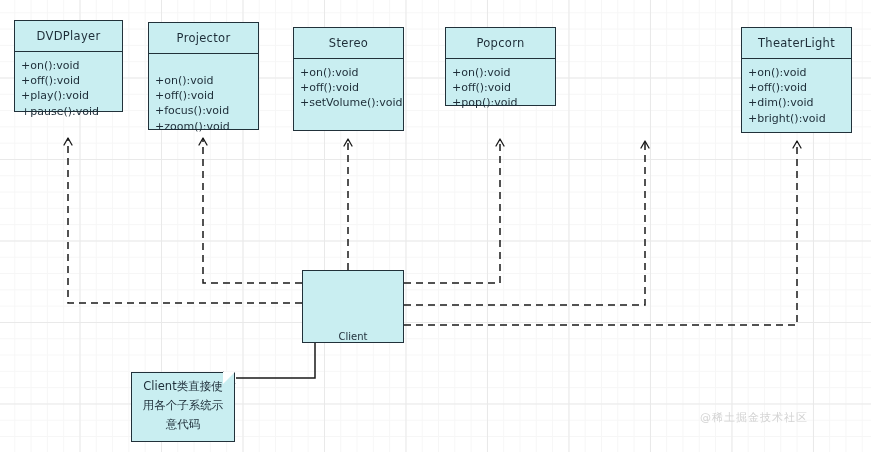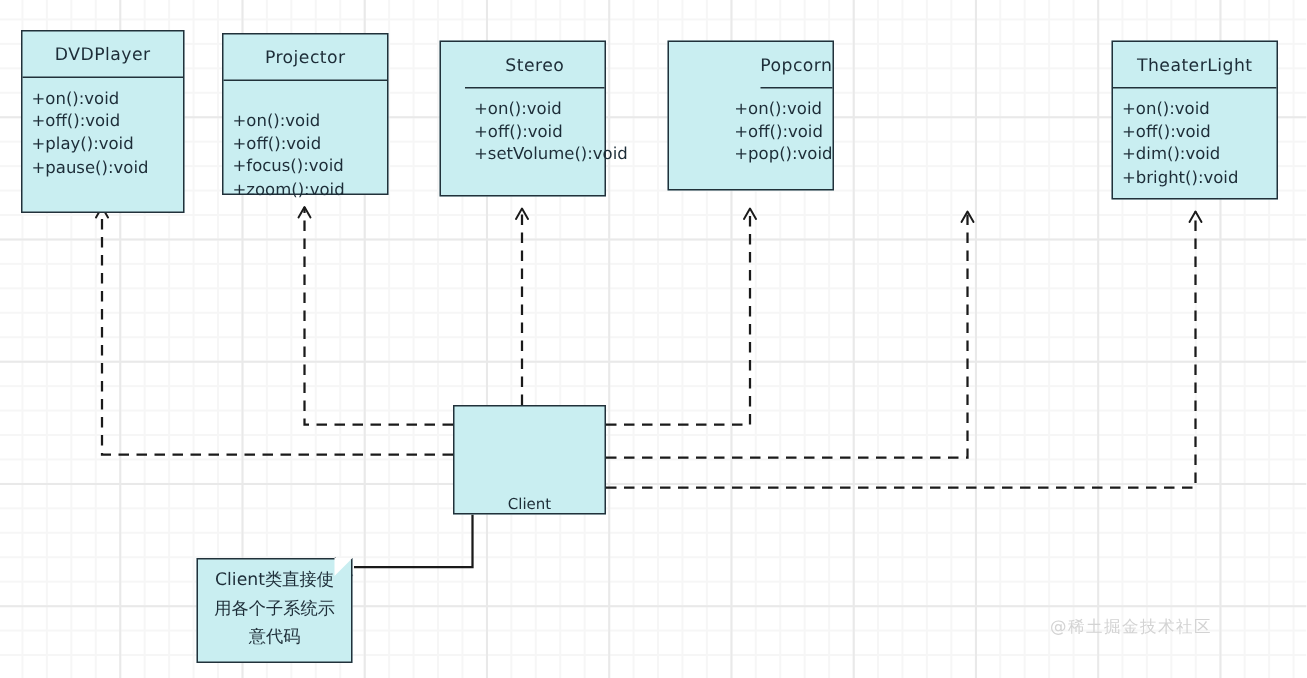--- a/index.html
+++ b/index.html
@@ -123,50 +123,50 @@
       <path d="M404,305 L645,305 L645,141" marker-end="url(#openArrow)"></path>
 
       <path d="M404,325 L797,325 L797,141" marker-end="url(#openArrow)"></path>
     </g>
 
     <path d="M315,343 L315,378 L236,378" fill="none" stroke="#1a1a1a" stroke-width="1.5"></path>
 
     <path d="M223,372 L235,384" fill="none" stroke="#21313a" stroke-width="1.3"></path>
   </svg>
 
-  <div class="uml-class" style="left:14px;top:20px;width:109px;height:122px;">
+  <div class="uml-class" style="left:14px;top:20px;width:109px;height:92px;">
     <div class="uml-head">DVDPlayer</div>
     <div class="uml-body">
       <div class="uml-op">+on():void</div>
       <div class="uml-op">+off():void</div>
       <div class="uml-op">+play():void</div>
       <div class="uml-op">+pause():void</div>
     </div>
   </div>
 
   <div class="uml-class" style="left:148px;top:22px;width:111px;height:108px;gap:13px;">
     <div class="uml-head">Projector</div>
     <div class="uml-body">
       <div class="uml-op">+on():void</div>
       <div class="uml-op">+off():void</div>
       <div class="uml-op">+focus():void</div>
       <div class="uml-op">+zoom():void</div>
     </div>
   </div>
 
-  <div class="uml-class" style="left:293px;top:27px;width:111px;height:104px;padding-left:16px;">
+  <div class="uml-class" style="left:293px;top:27px;width:111px;height:104px;">
     <div class="uml-head">Stereo</div>
     <div class="uml-body">
       <div class="uml-op">+on():void</div>
       <div class="uml-op">+off():void</div>
       <div class="uml-op">+setVolume():void</div>
     </div>
   </div>
 
-  <div class="uml-class" style="left:445px;top:27px;width:111px;height:100px;align-items:flex-end;">
+  <div class="uml-class" style="left:445px;top:27px;width:111px;height:79px;">
     <div class="uml-head">Popcorn</div>
     <div class="uml-body">
       <div class="uml-op">+on():void</div>
       <div class="uml-op">+off():void</div>
       <div class="uml-op">+pop():void</div>
     </div>
   </div>
 
 
   <div class="uml-class" style="left:741px;top:27px;width:111px;height:106px;">

